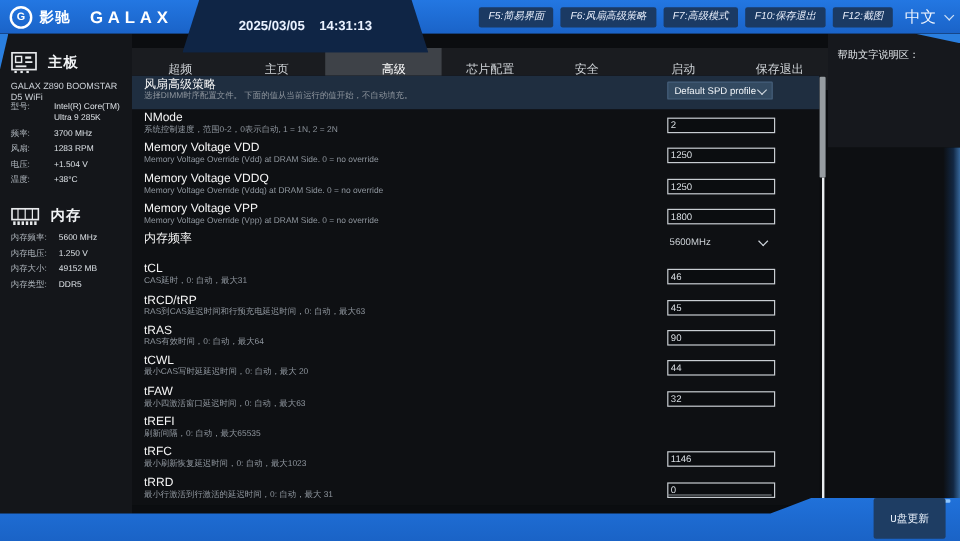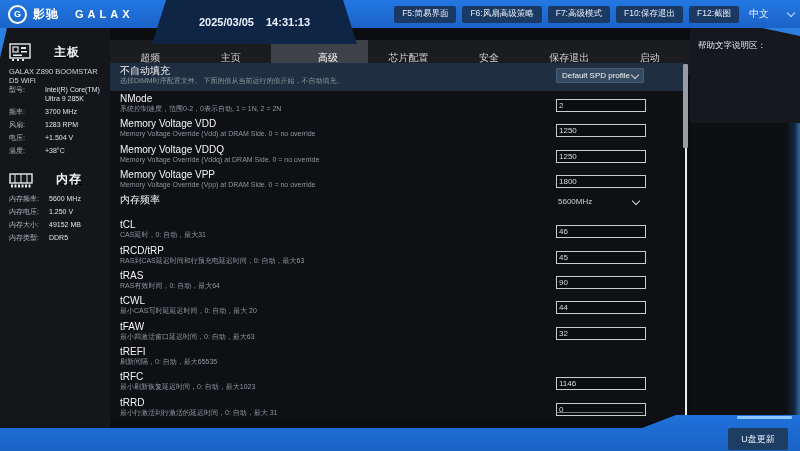--- a/index.html
+++ b/index.html
@@ -9,41 +9,41 @@
     font-family:"Liberation Sans", sans-serif;
     -webkit-font-smoothing:antialiased;
   }
   
   .header{position:absolute;left:0;top:0;width:800px;height:28px;
     background:linear-gradient(180deg,#2377e2,#1a63c8);z-index:5;}
   .brand{position:absolute;left:8px;top:0;height:28px;display:flex;align-items:center;gap:6px;}
   .logo-circle{width:15px;height:15px;border:2px solid #fff;border-radius:50%;
     display:flex;align-items:center;justify-content:center;color:#fff;font-size:9px;font-weight:bold;}
   .logo-cn{color:#fff;font-size:12px;font-weight:bold;letter-spacing:1px;}
-  .logo-en{color:#fff;font-size:11px;font-weight:bold;letter-spacing:4px;margin-left:10px;}
+  .logo-en{color:#fff;font-size:14px;font-weight:bold;letter-spacing:4px;margin-left:10px;}
   .datetime{position:absolute;left:152px;top:0;width:205px;height:44px;
     background:#0f2545;clip-path:polygon(14px 0,calc(100% - 14px) 0,100% 100%,0 100%);
     display:flex;align-items:center;justify-content:center;gap:12px;
     color:#eaf2ff;font-size:11px;font-weight:bold;}
   .hdr-right{position:absolute;right:6px;top:0;height:28px;display:flex;align-items:center;gap:6px;}
   .hdr-btn{background:#1b3a63;border-radius:2px;height:17px;padding:0 8px;
     display:flex;align-items:center;color:#e8eefa;font-size:8.5px;cursor:pointer;}
-  .lang{display:flex;align-items:center;gap:19px;color:#f0f5fd;font-size:10px;margin-left:4px;cursor:pointer;}
+  .lang{display:flex;align-items:center;gap:8px;color:#f0f5fd;font-size:13px;margin-left:4px;cursor:pointer;}
   .chev{display:inline-block;width:5px;height:5px;border-right:1px solid #cfe0f5;
     border-bottom:1px solid #cfe0f5;transform:rotate(45deg);margin-top:-3px;}
   
   .wedge-left{position:absolute;left:0;top:28px;width:7px;height:30px;background:#2a7fe0;
     clip-path:polygon(0 0,100% 0,0 100%);z-index:4;}
   .wedge-right{position:absolute;right:0;top:28px;width:38px;height:8px;background:#2a7fe0;
     clip-path:polygon(0 0,100% 0,100% 100%);z-index:4;}
   
   .sidebar{position:absolute;left:0;top:28px;width:110px;height:400px;background:#14161a;
     padding:0;box-sizing:border-box;}
   .side-section{padding-left:9px;padding-right:4px;}
-  .side-head{display:flex;align-items:center;gap:23px;margin-top:15px;margin-bottom:6px;text-decoration:underline;}
+  .side-head{display:flex;align-items:center;gap:9px;margin-top:15px;margin-bottom:6px;}
   .side-head .ttl{color:#f2f4f6;font-size:12px;font-weight:bold;letter-spacing:1px;}
   .board-name{color:#ced3d9;font-size:7.5px;line-height:9px;width:95px;}
   .kv{display:flex;font-size:7px;line-height:9px;margin-bottom:4px;}
   .kv .k{color:#aeb5bc;width:36px;flex:none;}
   .kv .v{color:#dde2e7;flex:1;}
   .kv.mem .k{width:40px;}
   
   .tabs{position:absolute;left:110px;top:40px;width:580px;height:35px;background:#1a1c20;
     display:flex;align-items:stretch;}
   .tab{flex:1;display:flex;align-items:center;justify-content:center;color:#cfd3d7;
@@ -77,41 +77,41 @@
     box-sizing:border-box;padding:12px 6px 0 8px;}
   .help-title{color:#e4e8ec;font-size:8.5px;margin-bottom:18px;}
   .right-decor{position:absolute;left:690px;top:123px;width:110px;height:295px;background:#0d0f12;}
   .right-glow{position:absolute;right:0;top:0;width:14px;height:100%;
     background:linear-gradient(90deg,rgba(0,0,0,0) 0%,rgba(32,110,210,.25) 60%,rgba(80,160,245,.6) 100%);}
   
   .footer{position:absolute;left:0;top:415px;width:800px;height:36px;
     background:linear-gradient(180deg,#2071da,#1a63c6);
     clip-path:polygon(0 13px,642px 13px,676px 0,800px 0,800px 36px,0 36px);}
   .bios-text{position:absolute;left:35px;top:20px;color:#eaf2fc;font-size:9px;}
-  .usb-btn{position:absolute;right:12px;top:13px;width:60px;height:22px;background:#1e3d63;
+  .usb-btn{position:absolute;right:12px;top:0;width:60px;height:34px;background:#1e3d63;
     border-radius:2px;display:flex;align-items:center;justify-content:center;
-    color:#e8f0fa;font-size:9px;cursor:pointer;}
+    color:#e8f0fa;font-size:9px;cursor:pointer;font-family:Liberation Mono, monospace;}
   .footer-accent{position:absolute;right:8px;top:1px;width:55px;height:2.5px;background:#8ec6ff;border-radius:1px;}
   .icon-svg{flex:none;display:block;}
 </style>
 </head>
 <body>
 
 <div class="header">
   <div class="brand">
     <div class="logo-circle">G</div>
     <span class="logo-cn">影驰</span>
     <span class="logo-en">GALAX</span>
   </div>
   <div class="datetime">
     <span>2025/03/05</span>
     <span>14:31:13</span>
   </div>
   <div class="hdr-right">
-    <div id="hdr-btns" style="display:flex;gap:6px;">
+    <div id="hdr-btns" style="display:flex;gap:6px;font-style:italic;">
         <div class="hdr-btn">F5:简易界面</div>
         <div class="hdr-btn">F6:风扇高级策略</div>
         <div class="hdr-btn">F7:高级模式</div>
         <div class="hdr-btn">F10:保存退出</div>
         <div class="hdr-btn">F12:截图</div>
       </div>
     <div class="lang">
       <span>中文</span>
       <span class="chev"></span>
     </div>
@@ -201,29 +201,29 @@
       </div>
   </div>
 </div>
 
 <div class="tabs" id="tabs">
     <div class="tab">超频</div>
     <div class="tab">主页</div>
     <div class="tab active">高级</div>
     <div class="tab">芯片配置</div>
     <div class="tab">安全</div>
+    <div class="tab">启动</div>
     <div class="tab">保存退出</div>
-    <div class="tab">启动</div>
   </div>
 
 <div class="main">
   <div id="settings-list">
       <div class="srow sel">
         <div class="sleft">
-          <div class="stitle">不自动填充</div>
+          <div class="stitle">风扇高级策略</div>
           <div class="sdesc">选择DIMM时序配置文件。 下面的值从当前运行的值开始，不自动填充。</div>
         </div>
         <div class="sctrl">
           <div class="selbox">
             <span>Default SPD profile</span>
             <span class="chev2"></span>
           </div>
         </div>
       </div>
       <div class="srow">

